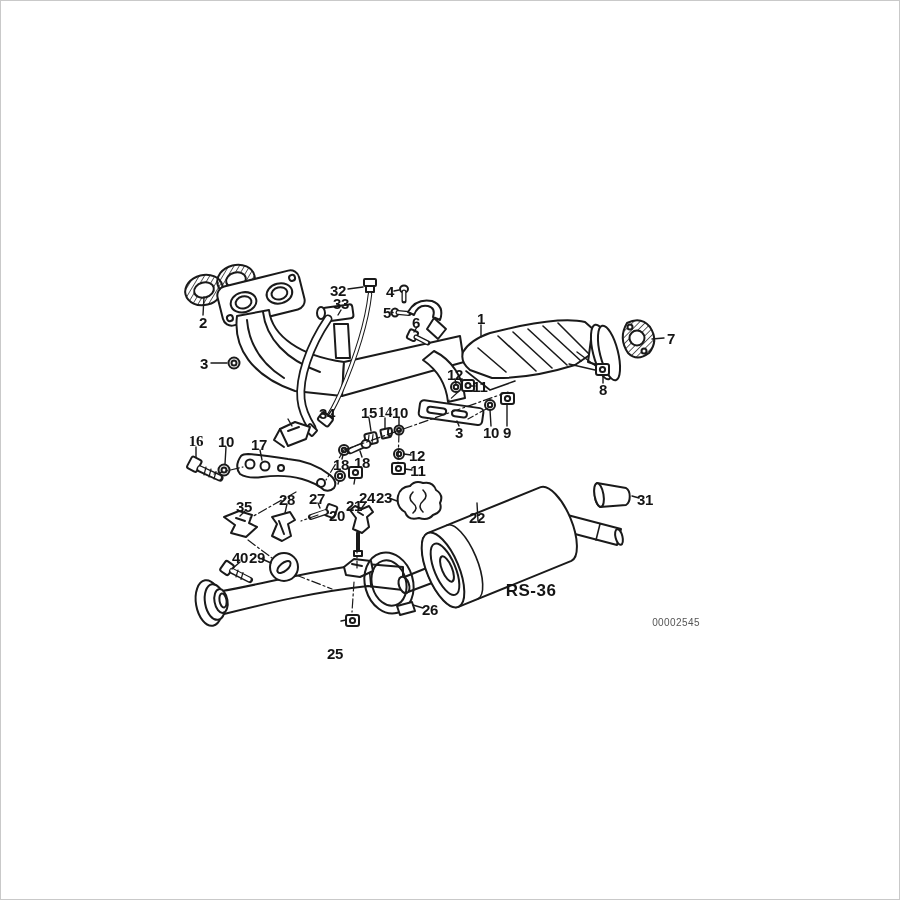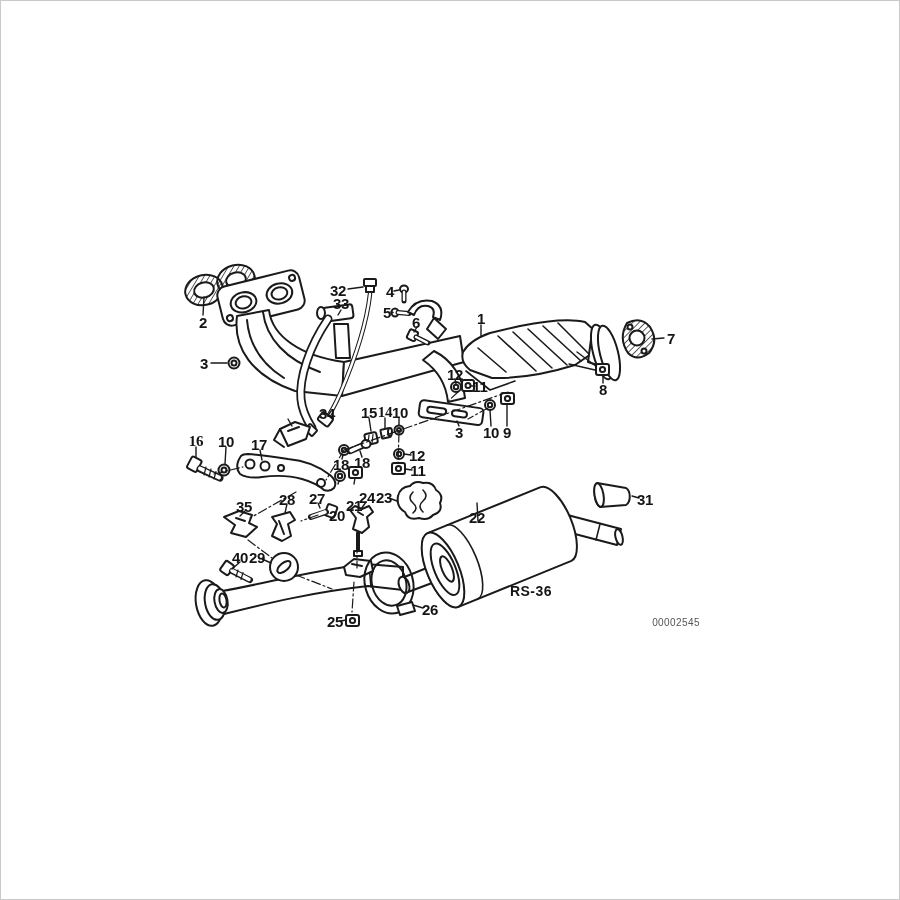--- a/index.html
+++ b/index.html
@@ -4,21 +4,21 @@
 <style>
   html,body{margin:0;padding:0;background:#fff;}
   .stage{position:relative;width:900px;height:900px;background:#fff;
          box-shadow:inset 0 0 0 1px #c9c9c9;overflow:hidden;
          font-family:"Liberation Sans",sans-serif;}
   .stage svg{position:absolute;left:0;top:0;}
   .callout{position:absolute;transform:translate(-50%,-50%);
            font-weight:700;font-size:15px;line-height:1;color:#141414;
            letter-spacing:-0.3px;white-space:nowrap;}
   .code{position:absolute;transform:translate(-50%,-50%);
-        font-weight:700;font-size:14px;color:#141414;letter-spacing:0.5px;}
+        font-weight:700;font-size:17px;color:#141414;letter-spacing:0.5px;}
   .docnum{position:absolute;transform:translate(-50%,-50%);
           font-size:10px;color:#555;letter-spacing:0.4px;}
 </style>
 </head>
 <body>
 
 <div class="stage">
 <svg width="900" height="900" viewBox="0 0 900 900">
   <defs>
     <pattern id="hatch" patternUnits="userSpaceOnUse" width="4.5" height="4.5" patternTransform="rotate(45)">
@@ -362,21 +362,21 @@
       <div class="callout" style="left: 369px; top: 412px; text-align: center;">15</div>
       <div class="callout" style="left: 196px; top: 441px; font-family: Liberation Serif, serif;">16</div>
       <div class="callout" style="left: 259px; top: 444px;">17</div>
       <div class="callout" style="left: 341px; top: 464px;">18</div>
       <div class="callout" style="left: 362px; top: 462px;">18</div>
       <div class="callout" style="left: 337px; top: 515px;">20</div>
       <div class="callout" style="left: 354px; top: 505px;">21</div>
       <div class="callout" style="left: 477px; top: 497px; margin-top: 20px;">22</div>
       <div class="callout" style="left: 384px; top: 497px;">23</div>
       <div class="callout" style="left: 367px; top: 497px;">24</div>
-      <div class="callout" style="left: 335px; top: 621px; text-align: center;">25</div>
+      <div class="callout" style="left: 335px; top: 653px; text-align: center;">25</div>
       <div class="callout" style="left: 430px; top: 609px;">26</div>
       <div class="callout" style="left: 317px; top: 498px;">27</div>
       <div class="callout" style="left: 287px; top: 499px;">28</div>
       <div class="callout" style="left: 257px; top: 557px;">29</div>
       <div class="callout" style="left: 240px; top: 557px;">40</div>
       <div class="callout" style="left: 645px; top: 499px; text-align: right;">31</div>
       <div class="callout" style="left: 338px; top: 290px;">32</div>
       <div class="callout" style="left: 341px; top: 303px;">33</div>
       <div class="callout" style="left: 287px; top: 413px; margin-left: 40px;">34</div>
       <div class="callout" style="left: 244px; top: 506px;">35</div>

